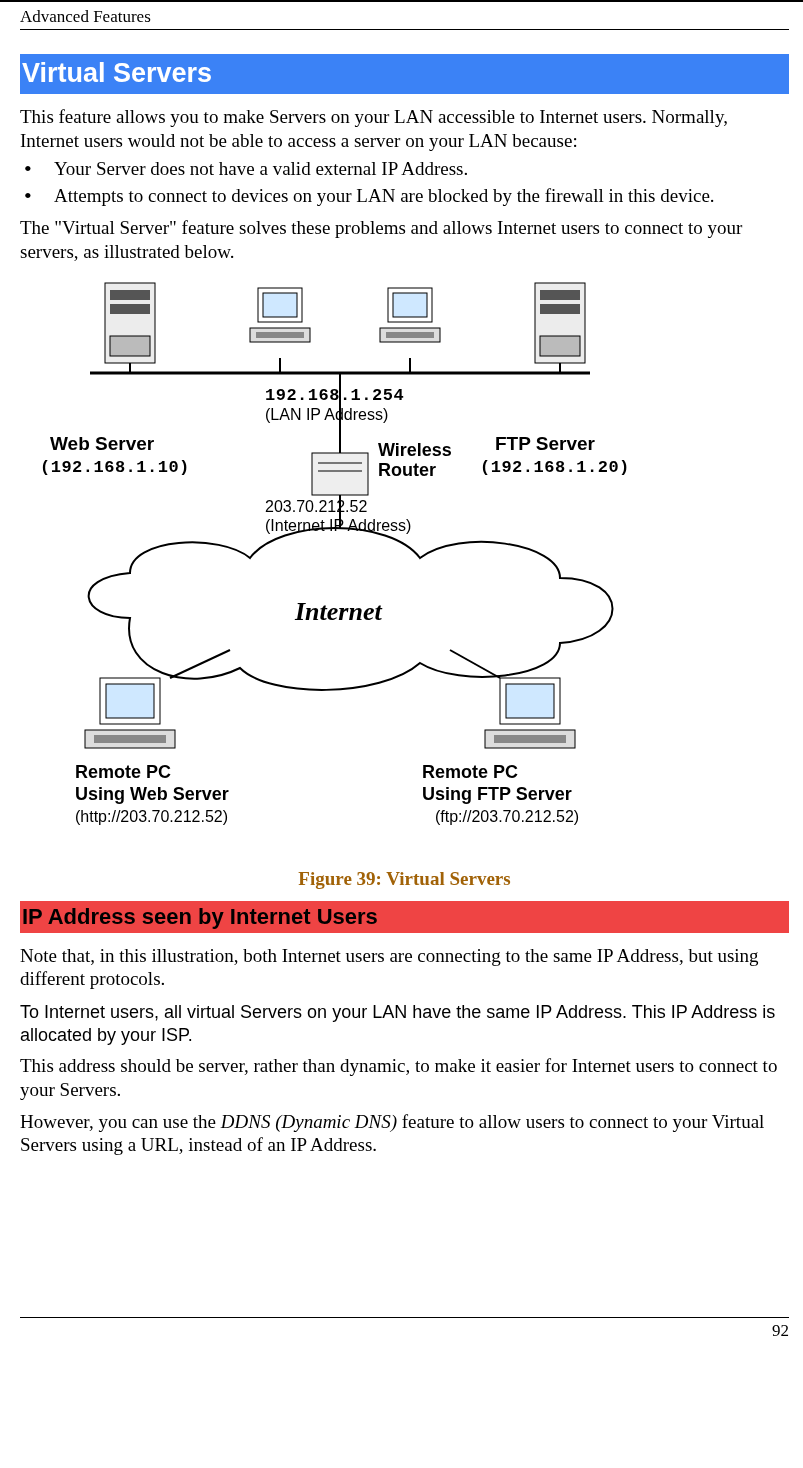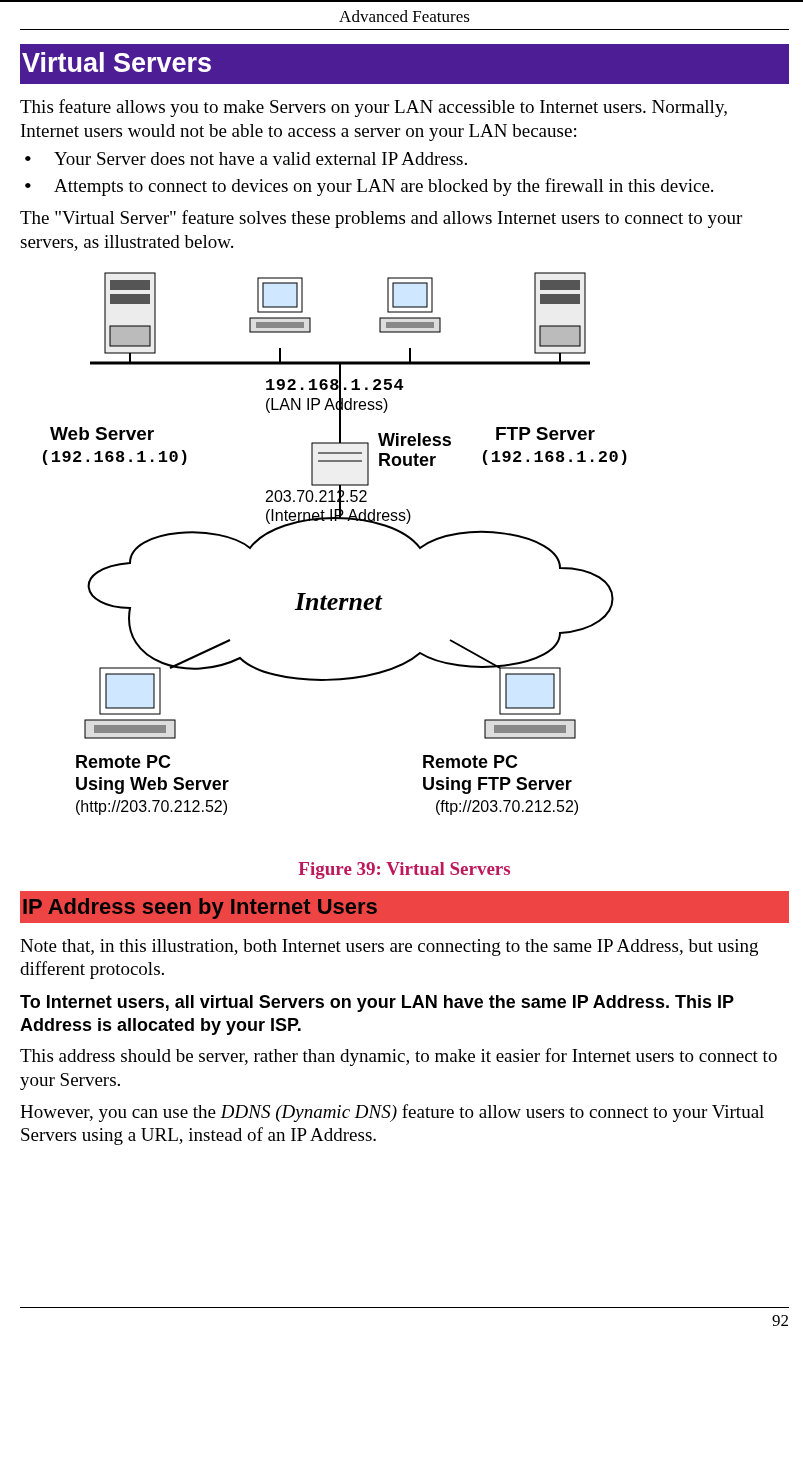--- a/index.html
+++ b/index.html
@@ -13,34 +13,34 @@
   }
   .page {
     width: 803px;
     min-height: 1468px;
     box-sizing: border-box;
     padding: 8px 14px 0 20px;
     position: relative;
     border-top: 2px solid #000;
   }
   .running-head {
-    text-align: center;
+    text-align: left;
     font-size: 17px;
     margin-top: -4px;
     padding-bottom: 2px;
     border-bottom: 1.5px solid #000;
   }
   .sec-title-bar {
-    background: #4c1d95;
+    background: #3b82f6;
     color: #fff;
     font-family: Arial, Helvetica, sans-serif;
     font-weight: bold;
     font-size: 27px;
     padding: 3px 2px 3px 2px;
-    margin-top: 14px;
+    margin-top: 24px;
   }
   .body-p {
     margin: 11px 0 4px 0;
   }
   .body-p2 {
     margin: 8px 0 4px 0;
   }
   ul.bullets {
     list-style: none;
     padding: 0;
@@ -57,36 +57,36 @@
     left: 4px;
     top: -2px;
     font-size: 22px;
   }
   .figure-wrap {
     text-align: left;
     margin-top: 14px;
   }
   .figure-caption {
     text-align: center;
-    color: #be185d;
+    color: #a16207;
     font-weight: bold;
     font-size: 19px;
     margin: 14px 0 10px 0;
   }
   .sub-head {
     background: #ef4444;
     font-family: Arial, Helvetica, sans-serif;
     font-weight: bold;
     font-size: 22px;
     padding: 2px 2px 2px 2px;
     margin-top: 4px;
   }
   .bold-inline {
     font-family: Arial, Helvetica, sans-serif;
-    font-weight: bold;
+    font-weight: normal;
     font-size: 18px;
     line-height: 1.25;
     display: block;
     margin: 10px 0 8px 0;
   }
   .footer-rule {
     border-top: 1.5px solid #000;
     margin-top: 160px;
   }
   .page-num {

